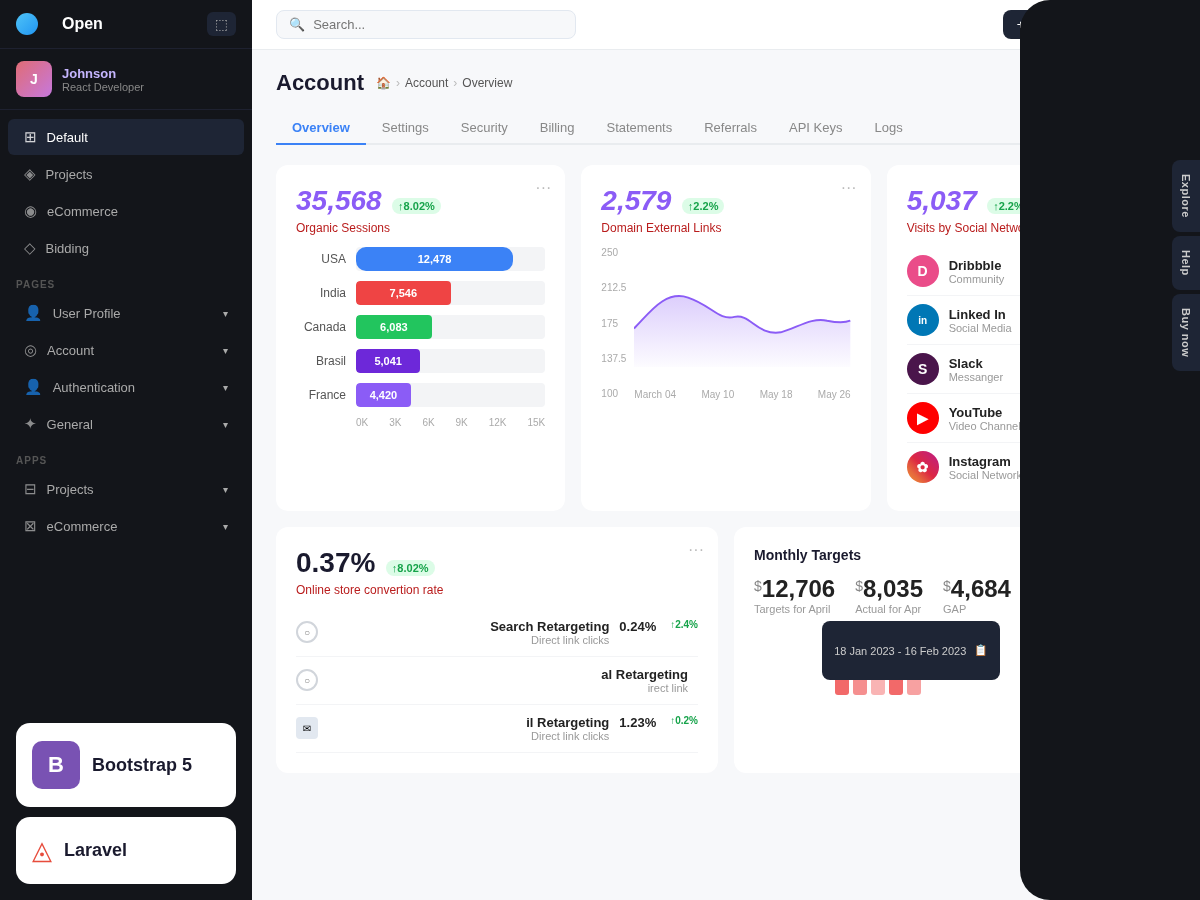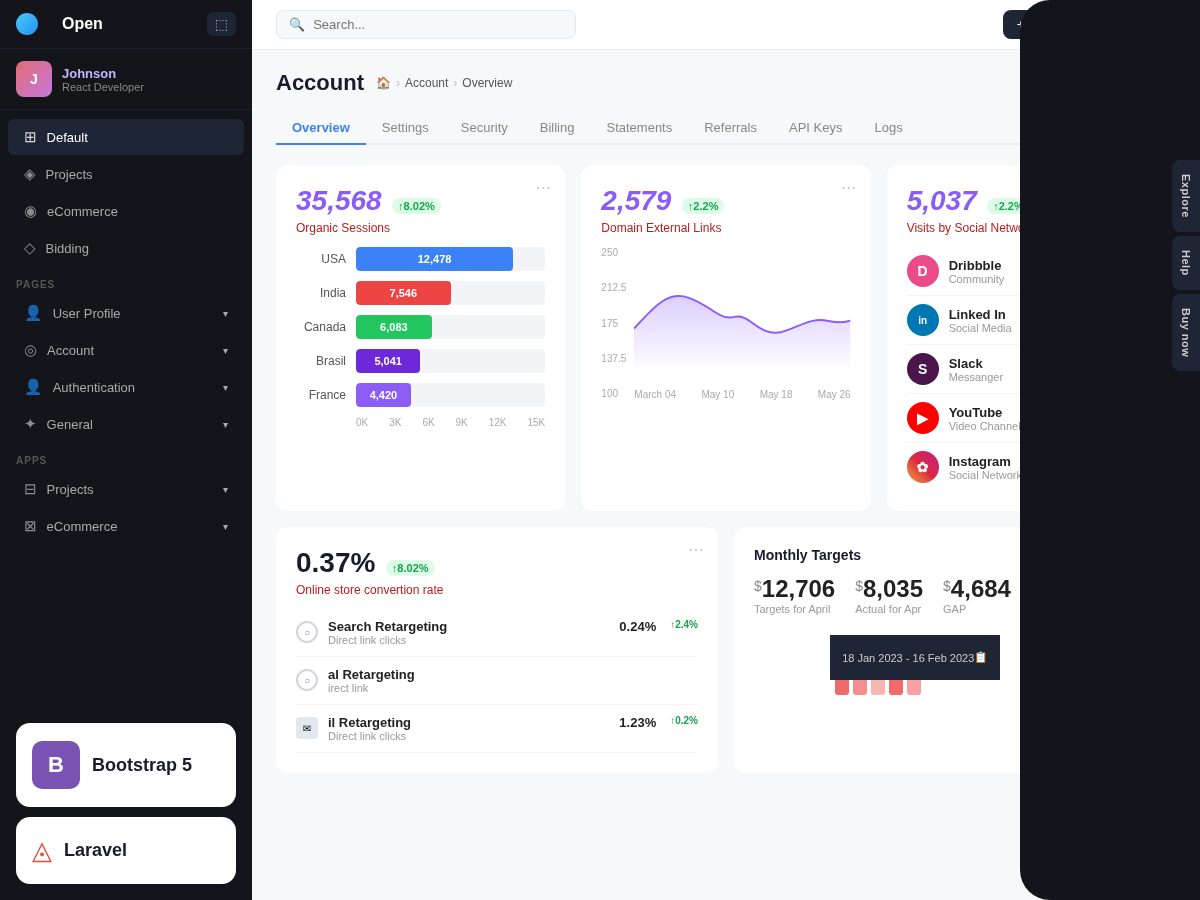--- a/index.html
+++ b/index.html
@@ -260,21 +260,21 @@
       padding: 10px 0;
       border-bottom: 1px solid #f3f4f6;
     }
     .circle-icon {
       width: 22px; height: 22px; border-radius: 50%;
       border: 2px solid #d1d5db;
       display: flex; align-items: center; justify-content: center;
       font-size: 10px; color: #888;
       flex-shrink: 0; margin-top: 2px;
     }
-    .ret-info { flex: 1; }
+    .ret-info { flex: 1; text-align: right; }
     .ret-name { font-size: 13px; font-weight: 600; color: #222; }
     .ret-sub { font-size: 11px; color: #999; }
     .ret-pct { font-size: 13px; font-weight: 600; color: #222; }
     .ret-badge { font-size: 10px; font-weight: 600; margin-left: 4px; }
 
     
     .targets-row {
       display: flex; gap: 20px; margin-top: 12px;
     }
     .target-item { }
@@ -312,23 +312,23 @@
       margin-bottom: 4px;
     }
 
     .date-badge {
       position: absolute;
       right: 200px;
       bottom: 220px;
       background: #1e2535;
       color: #ccc;
       font-size: 11px;
-      padding: 16px 12px;
-      border-radius: 0;
-      display: flex; align-items: center; gap: 0;
+      padding: 23px 12px;
+      border-radius: 8px;
+      display: flex; align-items: center; gap: 8px;
       z-index: 20;
     }
     .fw-bs {
       background: #7952b3;
       color: #fff;
       font-weight: 900;
       font-size: 22px;
       width: 48px; height: 48px;
       border-radius: 10px;
       display: flex; align-items: center; justify-content: center;
@@ -468,21 +468,21 @@
           <span class="stat-value">35,568</span>
           <span class="stat-badge badge-up">↑8.02%</span>
         </div>
         <div class="stat-label">Organic Sessions</div>
         <span class="stat-menu">···</span>
 
         <div class="bar-chart">
           <div class="bar-row">
             <span class="bar-label">USA</span>
             <div class="bar-track">
-              <div class="bar-fill" style="width:83%; background:#3b82f6;">12,478</div>
+              <div class="bar-fill" style="width:83%; background:#3b82f6;border-radius:10px;">12,478</div>
             </div>
           </div>
           <div class="bar-row">
             <span class="bar-label">India</span>
             <div class="bar-track">
               <div class="bar-fill" style="width:50%; background:#ef4444;">7,546</div>
             </div>
           </div>
           <div class="bar-row">
             <span class="bar-label">Canada</span>

